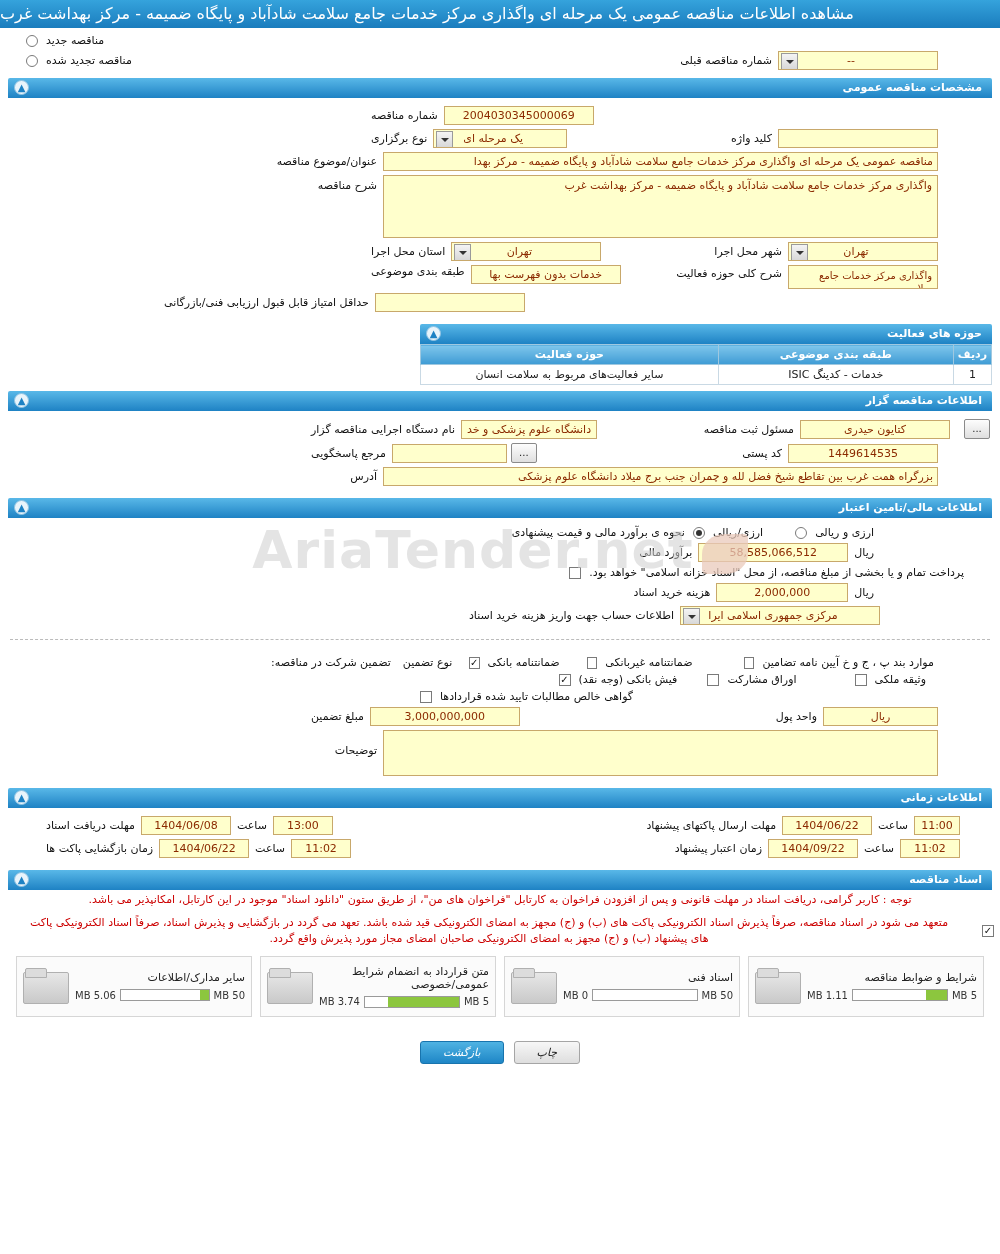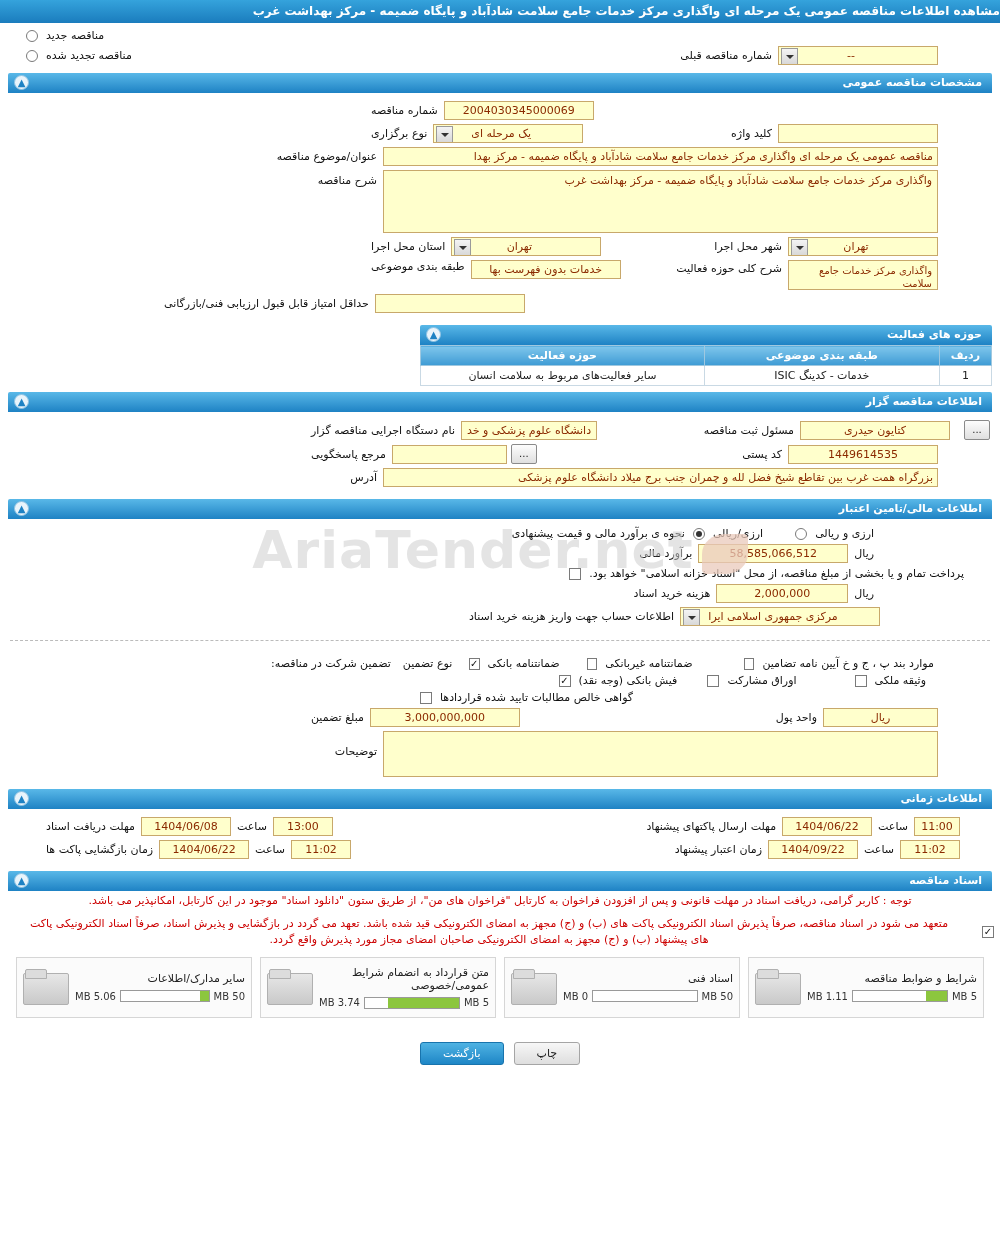--- a/index.html
+++ b/index.html
@@ -11,23 +11,23 @@
     color: #1a1a1a;
     width: 1000px;
   }
   .page { width: 1000px; position: relative; }
 
   
   .title-bar {
     background: linear-gradient(to bottom, #2E9BD6 0%, #1C79B8 50%, #1籍 100%);
     background: linear-gradient(to bottom, #35A3DC 0%, #1A7CBD 100%);
     color: #fff;
-    text-align: right;
-    font-weight: bold;
-    font-size: 12px;
+    text-align: left;
+    font-weight: normal;
+    font-size: 16px;
     padding: 4px 0 5px 0;
     letter-spacing: 0;
   }
 
   
   .sec-head {
     background: linear-gradient(to bottom, #59B8E8 0%, #1E82C4 100%);
     color: #ffffff;
     font-weight: bold;
     font-size: 11px;
@@ -143,21 +143,21 @@
   .top-opts { padding: 4px 0 0 0; }
   .top-opt-row { display:flex; justify-content:flex-start; align-items:center; padding:2px 10px; }
   .top-opt-row .lbl { font-size: 11px; }
 
   
   table.grid { border-collapse: collapse; width: 100%; font-size: 11px; }
   table.grid th {
     background: linear-gradient(to bottom,#7FC6EC,#3E9BD4);
     color: #fff;
     border: 1px solid #9fc8e0;
-    padding: 3px 11px;
+    padding: 3px 4px;
     font-weight: bold;
   }
   table.grid td {
     border: 1px solid #c9d9e4;
     padding: 3px 4px;
     text-align: center;
     background: #fff;
     color: #222;
   }
 
@@ -226,21 +226,21 @@
   .folder::after {
     content:""; position:absolute; left:2px; top:0px; width:20px;height:8px;
     background:#dcdcdc; border:1px solid #b0b0b0; border-radius:2px 2px 0 0;
   }
 
   
   .btns { display:flex; justify-content:center; gap: 10px; padding: 14px 0 18px 0; }
   .btn {
     background: linear-gradient(to bottom,#4FB3E3,#1E86C6);
     color:#fff; border:1px solid #1874ad; border-radius:3px;
-    font-size: 11px; padding: 4px 22px; cursor:pointer;
+    font-size: 11px; padding: 4px 22px; cursor:pointer;font-style:italic;
   }
   .btn.light {
     background: linear-gradient(to bottom,#f7f7f7,#dedede);
     color:#222; border:1px solid #a5a5a5;
   }
   .grow { flex: 1; }
 </style>
 </head>
 <body>
 
@@ -277,21 +277,21 @@
       <span class="fld" style="width:150px">2004030345000069</span>
       <span class="lbl">شماره مناقصه</span>
       <div style="width:355px"></div>
     </div>
 
     <div class="row">
       <div style="width:52px"></div>
       <span class="fld" style="width:160px"></span>
       <span class="lbl">کلید واژه</span>
       <div class="grow"></div>
-      <span class="sel" style="width:150px">یک مرحله ای</span>
+      <span class="sel" style="width:134px">یک مرحله ای</span>
       <span class="lbl">نوع برگزاری</span>
       <div style="width:355px"></div>
     </div>
 
     <div class="row">
       <div style="width:52px"></div>
       <span class="fld ta" style="width:555px">مناقصه عمومی یک مرحله ای واگذاری مرکز خدمات جامع سلامت شادآباد و پایگاه ضمیمه - مرکز بهدا</span>
       <span class="lbl">عنوان/موضوع مناقصه</span>
     </div>
 
@@ -306,21 +306,21 @@
       <span class="sel" style="width:150px">تهران</span>
       <span class="lbl">شهر محل اجرا</span>
       <div class="grow"></div>
       <span class="sel" style="width:150px">تهران</span>
       <span class="lbl">استان محل اجرا</span>
       <div style="width:355px"></div>
     </div>
 
     <div class="row" style="align-items:flex-start">
       <div style="width:52px"></div>
-      <span class="txtarea" style="width:150px;height:30px;line-height:13px;font-size:10px">واگذاری مرکز خدمات جامع سلامت</span>
+      <span class="txtarea" style="width:150px;height:24px;line-height:13px;font-size:10px">واگذاری مرکز خدمات جامع سلامت</span>
       <span class="lbl" style="padding-top:2px">شرح کلی حوزه فعالیت</span>
       <div class="grow"></div>
       <span class="fld" style="width:150px">خدمات بدون فهرست بها</span>
       <span class="lbl">طبقه بندی موضوعی</span>
       <div style="width:355px"></div>
     </div>
 
     <div class="row">
       <div class="grow"></div>
       <span class="fld empty" style="width:150px">&nbsp;</span>

